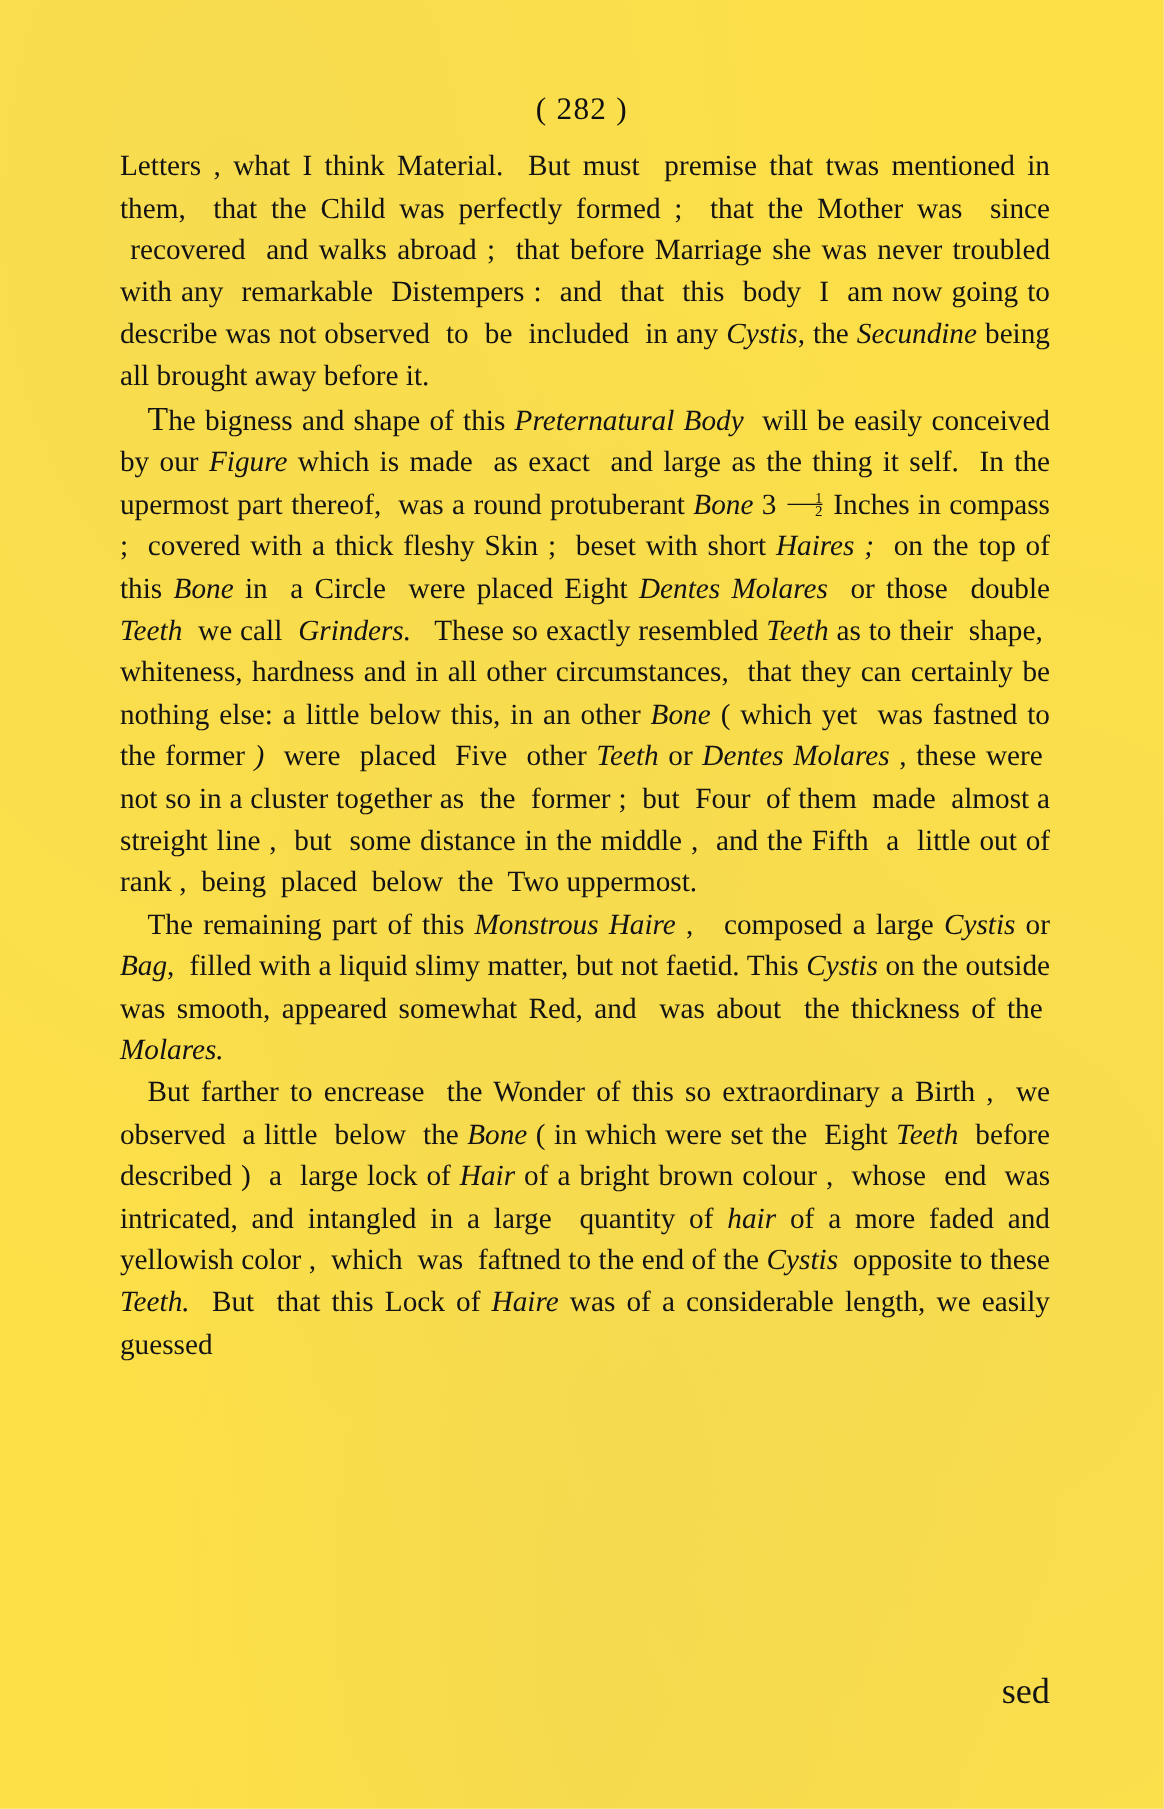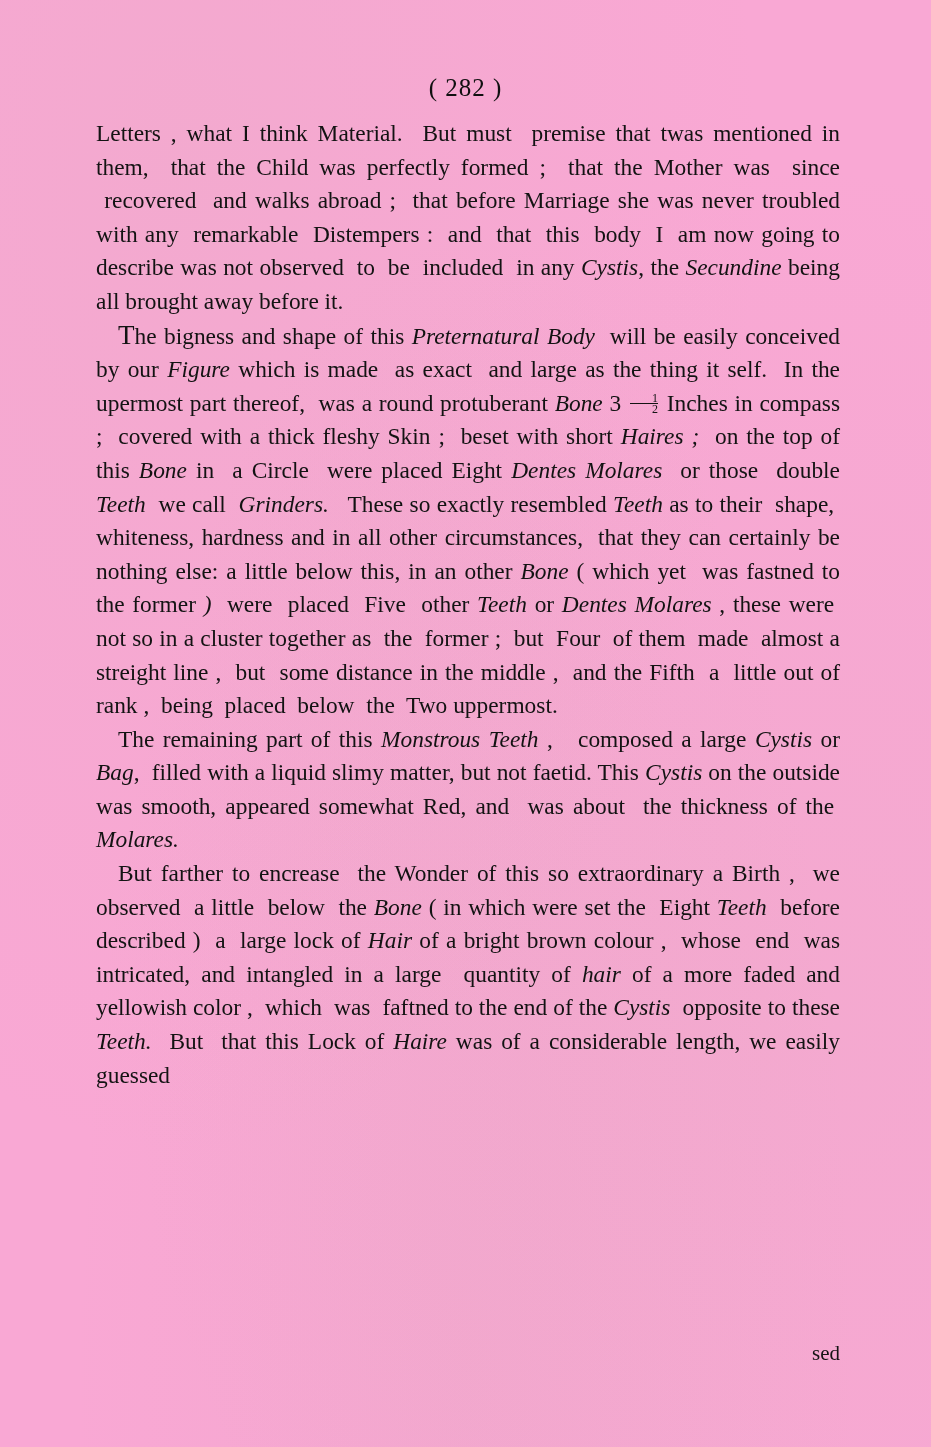--- a/index.html
+++ b/index.html
@@ -14,21 +14,21 @@
     font-family: "Liberation Serif", "DejaVu Serif", serif;
     color: #141414;
     overflow: hidden;
   }
   .page {
     position: absolute;
     left: 0;
     top: 0;
     width: 931px;
     height: 1447px;
-    background: #f9a8d4;
+    background: #fde047;
   }
   
   .page:before {
     content: "";
     position: absolute;
     inset: 0;
     background:
       radial-gradient(ellipse at 20% 12%, rgba(190,180,160,0.10), rgba(255,255,255,0) 55%),
       radial-gradient(ellipse at 85% 70%, rgba(190,180,160,0.09), rgba(255,255,255,0) 60%),
       radial-gradient(ellipse at 50% 95%, rgba(170,160,140,0.07), rgba(255,255,255,0) 60%);
@@ -66,21 +66,21 @@
   p em, .it {
     font-style: italic;
     margin-top: 24px;
   }
   .tail {
     position: absolute;
     top: 1338px;
     left: 96px;
     width: 744px;
     text-align: right;
-    font-size: 21px;
+    font-size: 29px;
     line-height: 30px;
   }
   .bigcap {
     font-size: 27px;
   }
   .frac {
     display: inline-block;
     font-size: 12px;
     line-height: 10px;
     text-align: center;
@@ -96,21 +96,21 @@
 <div class="page">
 
   <div class="page-number">( 282 )</div>
 
   <div class="textblock">
 
     <p>Letters , what I think Material.&nbsp; But must&nbsp; premise that twas mentioned in them, &nbsp;that the Child was perfectly formed ; &nbsp;that the Mother was &nbsp;since &nbsp;recovered &nbsp;and walks abroad ; &nbsp;that before Marriage she was never troubled with any &nbsp;remarkable &nbsp;Distempers : &nbsp;and &nbsp;that &nbsp;this &nbsp;body&nbsp; I &nbsp;am now going to describe was not observed &nbsp;to &nbsp;be &nbsp;included &nbsp;in any <em>Cystis</em>, the <em>Secundine</em> being all brought away before it.</p>
 
     <p class="indent"><span class="bigcap">T</span>he bigness and shape of this <em>Preternatural Body</em>&nbsp; will be easily conceived by our <em>Figure</em> which is made&nbsp; as exact&nbsp; and large as the thing it self.&nbsp; In the upermost part thereof,&nbsp; was a round protuberant <em>Bone</em> 3 <span class="frac"><span class="num">1</span><span class="den">2</span></span> Inches in compass ;&nbsp; covered with a thick fleshy Skin ;&nbsp; beset with short <em>Haires ;</em>&nbsp; on the top of this <em>Bone</em> in&nbsp; a Circle&nbsp; were placed Eight <em>Dentes Molares</em>&nbsp; or those&nbsp; double <em>Teeth</em>&nbsp; we call&nbsp; <em>Grinders.</em>&nbsp;&nbsp; These so exactly resembled <em>Teeth</em> as to their&nbsp; shape,&nbsp; whiteness, hardness and in all other circumstances,&nbsp; that they can certainly be nothing else: a little below this, in an other <em>Bone</em> ( which yet&nbsp; was fastned to the former <em>)</em>&nbsp; were&nbsp; placed&nbsp; Five&nbsp; other <em>Teeth</em> or <em>Dentes Molares</em> , these were&nbsp; not so in a cluster together as&nbsp; the&nbsp; former ;&nbsp; but&nbsp; Four&nbsp; of them&nbsp; made&nbsp; almost a streight line ,&nbsp; but&nbsp; some distance in the middle ,&nbsp; and the Fifth&nbsp; a&nbsp; little out of rank ,&nbsp; being&nbsp; placed&nbsp; below&nbsp; the&nbsp; Two uppermost.</p>
 
-    <p class="indent">The remaining part of this <em>Monstrous Teeth</em> ,&nbsp;&nbsp; composed a large <em>Cystis</em> or <em>Bag</em>,&nbsp; filled with a liquid slimy matter, but not faetid. This <em>Cystis</em> on the outside was smooth, appeared somewhat Red, and&nbsp; was about&nbsp; the thickness of the&nbsp; <em>Molares.</em></p>
+    <p class="indent">The remaining part of this <em>Monstrous Haire</em> ,&nbsp;&nbsp; composed a large <em>Cystis</em> or <em>Bag</em>,&nbsp; filled with a liquid slimy matter, but not faetid. This <em>Cystis</em> on the outside was smooth, appeared somewhat Red, and&nbsp; was about&nbsp; the thickness of the&nbsp; <em>Molares.</em></p>
 
     <p class="indent">But farther to encrease&nbsp; the Wonder of this so extraordinary a Birth ,&nbsp; we observed&nbsp; a little&nbsp; below&nbsp; the <em>Bone</em> ( in which were set the&nbsp; Eight <em>Teeth</em>&nbsp; before described )&nbsp; a&nbsp; large lock of <em>Hair</em> of a bright brown colour ,&nbsp; whose&nbsp; end&nbsp; was intricated, and intangled in a large&nbsp; quantity of <em>hair</em> of a more faded and yellowish color ,&nbsp; which&nbsp; was&nbsp; faftned to the end of the <em>Cystis</em>&nbsp; opposite to these <em>Teeth.</em>&nbsp; But&nbsp; that this Lock of <em>Haire</em> was of a considerable length, we easily guessed</p>
 
   </div>
 
   <div class="tail">sed</div>
 
 </div>
 
 </body></html>

